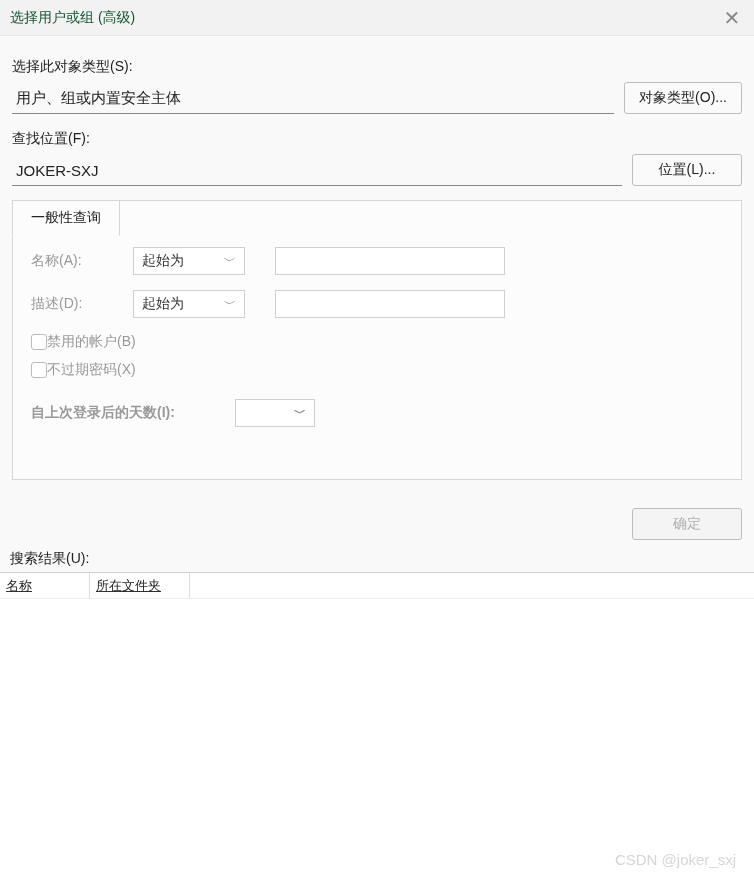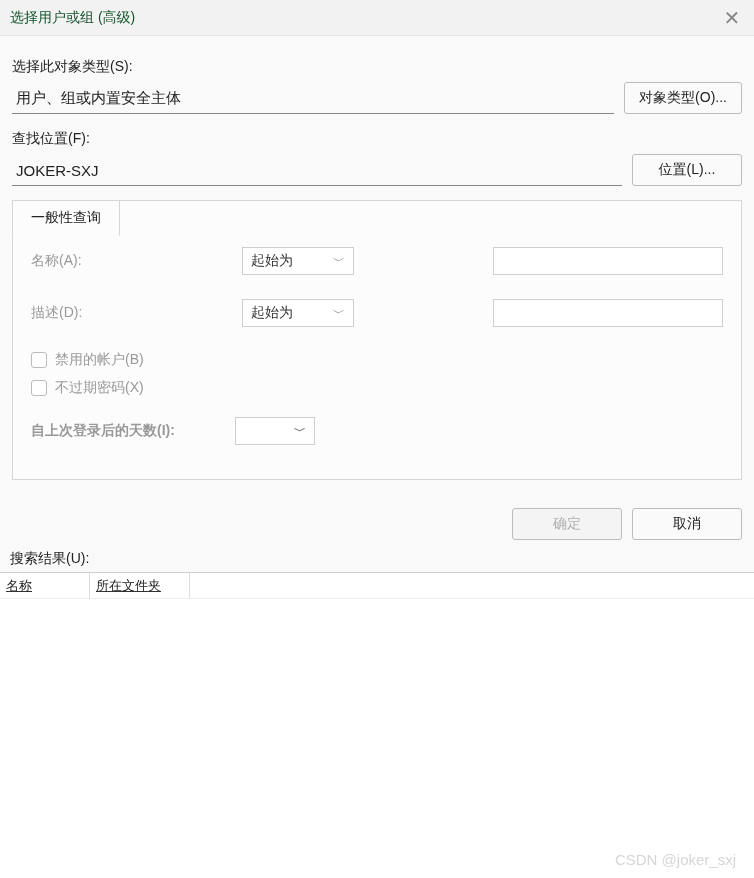--- a/index.html
+++ b/index.html
@@ -95,23 +95,22 @@
       border: 1px solid #d6d6d6;
       border-bottom-color: #fcfcfc;
       background: #fcfcfc;
       padding: 8px 18px;
       font-size: 14px;
       color: #222;
     }
     .query-row {
       display: flex;
       align-items: center;
-      margin-bottom: 24px;
+      margin-bottom: 15px;
       gap: 30px;
-      justify-content: space-between;
     }
     .q-label {
       width: 72px;
       color: #999;
       font-size: 14px;
     }
     .combo {
       width: 112px;
       height: 28px;
       border: 1px solid #cfcfcf;
@@ -130,21 +129,20 @@
     }
     .txt {
       width: 230px;
       height: 28px;
       border: 1px solid #cfcfcf;
       background: #fff;
     }
     .check-row {
       display: flex;
       align-items: center;
-      gap: 8px;
       margin-bottom: 10px;
       color: #999;
     }
     .chk {
       width: 16px;
       height: 16px;
       border: 1px solid #bbb;
       border-radius: 3px;
       background: #fff;
     }
@@ -281,21 +279,20 @@
       </div>
 
     </div>
 
   </div>
 
 </div>
 
 <div class="footer-buttons">
   <div class="btn disabled">确定</div>
-  <div class="btn">取消</div>
 </div>
 
 <div class="results-label">搜索结果(U):</div>
 
 <div class="results-grid">
   <div class="grid-header">
     <div class="col col1">名称</div>
     <div class="col col2">所在文件夹</div>
   </div>
 </div>

